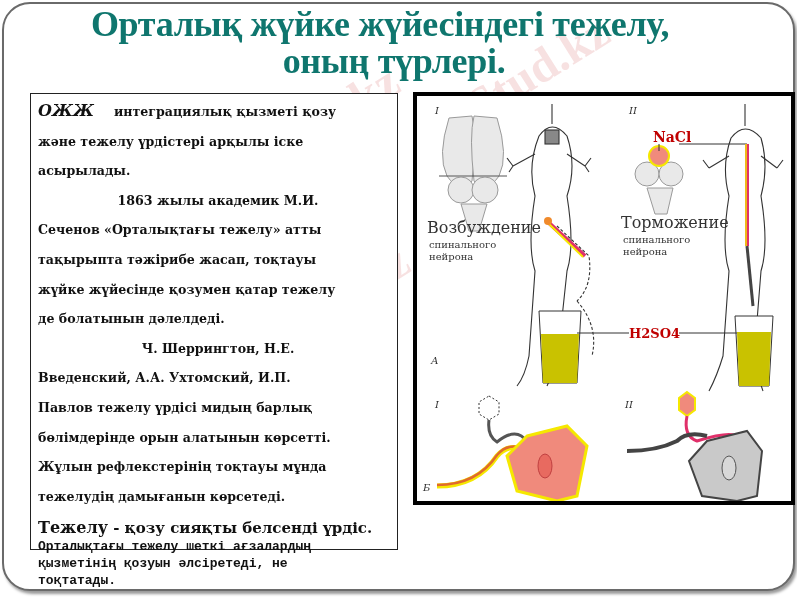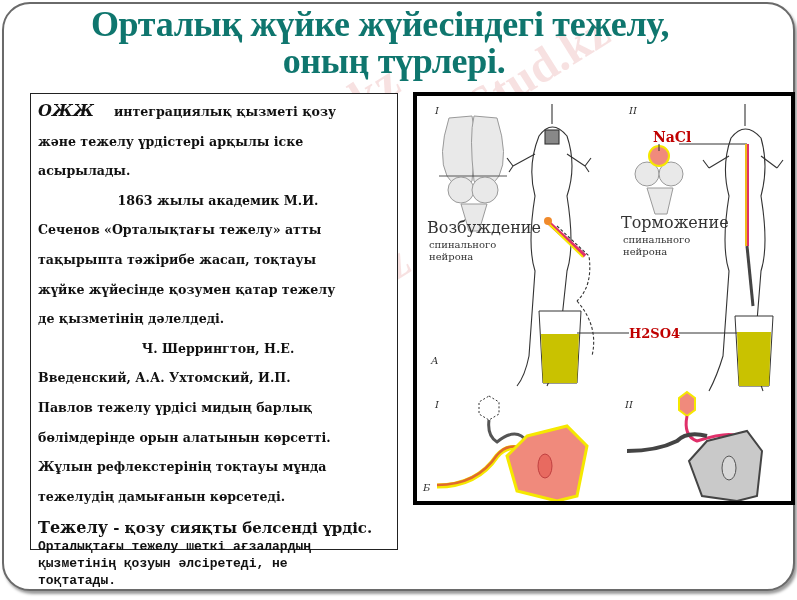--- a/index.html
+++ b/index.html
@@ -37,21 +37,21 @@
 
 <div class="text-box"></div>
 <div class="body-text">
   <span class="p"><span class="ozhzh">ОЖЖ</span><span>интеграциялық қызметі қозу</span></span>
   <span class="p">және тежелу үрдістері арқылы іске</span>
   <span class="p">асырылады.</span>
   <span class="p center">1863 жылы академик  М.И.</span>
   <span class="p">Сеченов «Орталықтағы тежелу»   атты</span>
   <span class="p">тақырыпта тәжірибе жасап, тоқтауы</span>
   <span class="p">жүйке жүйесінде қозумен қатар тежелу</span>
-  <span class="p">де қызметінің дәлелдеді.</span>
+  <span class="p">де болатынын дәлелдеді.</span>
   <span class="p center">Ч. Шеррингтон, Н.Е.</span>
   <span class="p">Введенский,          А.А. Ухтомский, И.П.</span>
   <span class="p">Павлов тежелу үрдісі мидың барлық</span>
   <span class="p">бөлімдерінде орын алатынын көрсетті.</span>
   <span class="p">Жұлын рефлекстерінің тоқтауы мұнда</span>
   <span class="p">тежелудің дамығанын көрсетеді.</span>
 </div>
 
 <div class="tail">
   <span class="t-head"><b>Тежелу</b><span> - қозу сияқты белсенді үрдіс.</span></span>

